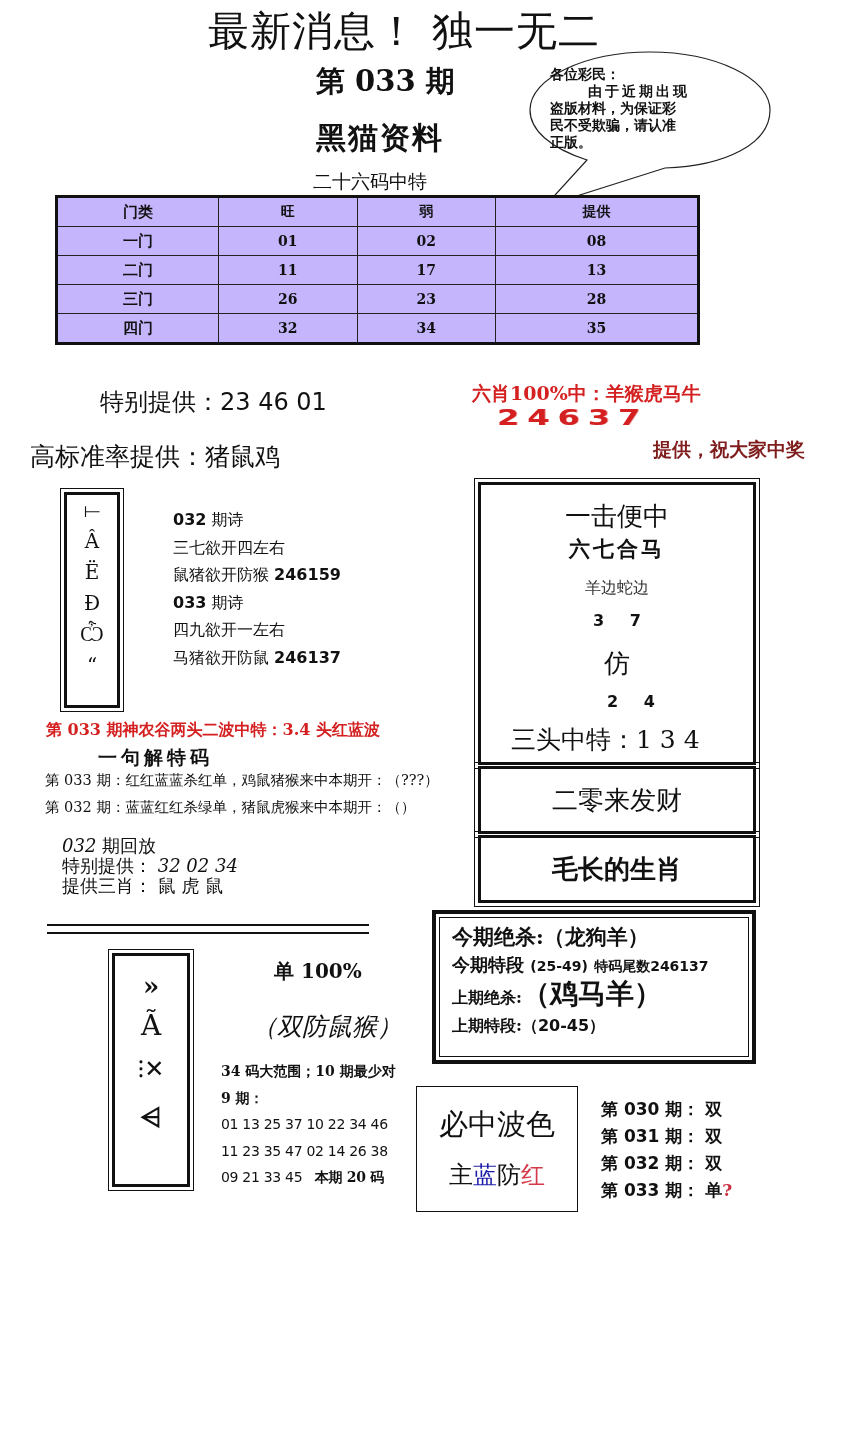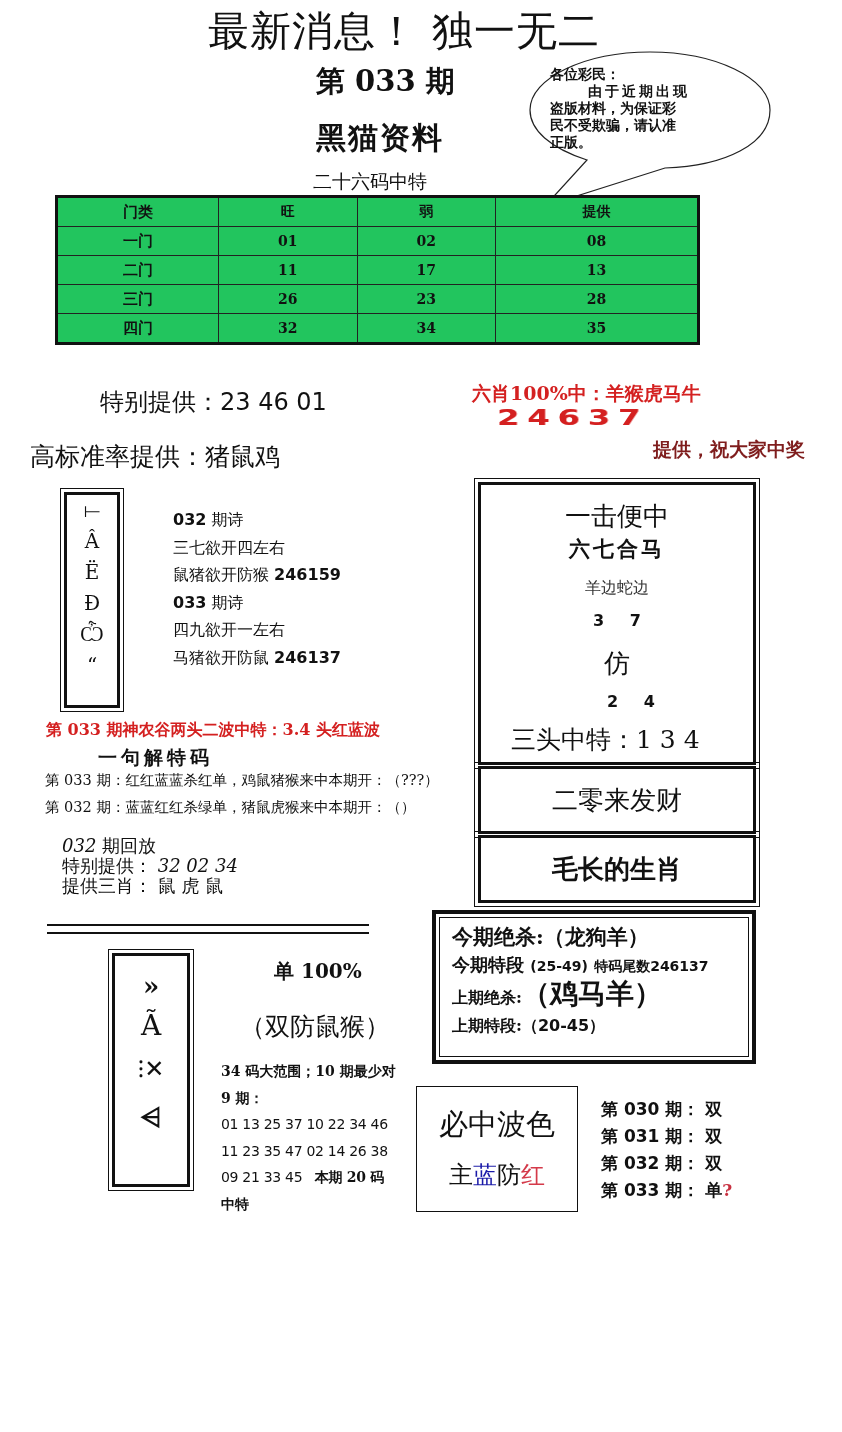--- a/index.html
+++ b/index.html
@@ -14,21 +14,21 @@
   #brand-title { left: 316px; top: 118px; font-size: 30px; font-weight: bold; letter-spacing: 2px; white-space: nowrap; }
   #table-caption { left: 313px; top: 169px; font-size: 19px; white-space: nowrap; }
 
   
   #bubble-wrap { left: 525px; top: 48px; width: 250px; height: 165px; }
   #bubble-text { left: 550px; top: 66px; width: 175px; font-size: 14px; font-weight: bold; line-height: 17px; }
   #bubble-text .indent { padding-left: 38px; letter-spacing: 3px; }
 
   
   #zodiac-table { left: 55px; top: 195px; width: 645px; border-collapse: collapse; border: 3px solid #111;
-                  background: #22c55e; font-size: 14px; font-weight: bold; }
+                  background: #c4b5fd; font-size: 14px; font-weight: bold; }
   #zodiac-table th, #zodiac-table td { border: 1px solid #222; height: 28px; text-align: center; padding: 0; }
   #zodiac-table th { font-weight: bold; }
   #zodiac-table td:first-child, #zodiac-table th:first-child { width: 160px; font-size: 15px; }
 
   
   #special-line { left: 100px; top: 386px; font-size: 24px; white-space: nowrap; }
   #special-line .num { font-family: "DejaVu Sans", "Liberation Sans", sans-serif; }
   #high-rate-line { left: 30px; top: 440px; font-size: 25px; white-space: nowrap; }
 
   #six-zodiac { left: 472px; top: 381px; font-size: 19px; font-weight: bold; color: #d42020; white-space: nowrap; }
@@ -77,21 +77,21 @@
   #kill-lines { left: 452px; top: 923px; line-height: 28px; white-space: nowrap; }
   #kill-lines .l1 { font-size: 21px; font-weight: bold; }
   #kill-lines .l2 { font-size: 18px; font-weight: bold; }
   #kill-lines .l2 .small { font-size: 14px; }
   #kill-lines .l3 { font-size: 16px; font-weight: bold; }
   #kill-lines .l3 .big { font-size: 28px; }
   #kill-lines .num { font-family: "DejaVu Sans", "Liberation Sans", sans-serif; }
 
   
   #single-pct { left: 274px; top: 958px; font-size: 20px; font-weight: bold; white-space: nowrap; }
-  #double-guard { left: 240px; top: 1010px; font-size: 25px; white-space: nowrap; }
+  #double-guard { left: 252px; top: 1010px; font-size: 25px; white-space: nowrap; font-style: italic; }
   #range-block { left: 221px; top: 1058px; font-size: 14px; line-height: 26.5px; width: 200px; }
   #range-block .b { font-weight: bold; }
   #range-block .nums { font-family: "DejaVu Sans", "Liberation Sans", sans-serif; letter-spacing: -0.3px; white-space: nowrap; }
 
   
   #wave-box { left: 416px; top: 1086px; width: 160px; height: 124px; border: 1px solid #111; text-align: center; }
   #wave-title { top: 18px; left: 0; width: 100%; font-size: 29px; }
   #wave-sub { top: 72px; left: 0; width: 100%; font-size: 24px; }
   #wave-sub .blue { color: #1a1aa8; }
   #wave-sub .red { color: #d43a4a; }
@@ -224,21 +224,20 @@
   <span class="glyph" style="font-size:26px;line-height:50px;font-weight:bold;">⩤</span>
 </div>
 <div id="single-pct" class="abs">单 100%</div>
 <div id="double-guard" class="abs">（双防鼠猴）</div>
 <div id="range-block" class="abs">
   <div class="b" style="white-space:nowrap;">34 码大范围；10 期最少对</div>
   <div class="b">9 期：</div>
   <div class="nums">01 13 25 37 10 22 34 46</div>
   <div class="nums">11 23 35 47 02 14 26 38</div>
   <div class="nums"><span>09 21 33 45</span>&nbsp;&nbsp;&nbsp;<span class="b serif">本期 20 码</span></div>
-  <div class="b">中特</div>
 </div>
 
 <div id="wave-box" class="abs">
   <div id="wave-title" class="abs">必中波色</div>
   <div id="wave-sub" class="abs">
     <span>主</span><span class="blue">蓝</span><span>防</span><span class="red">红</span>
   </div>
 </div>
 
 <div id="history-block" class="abs">

